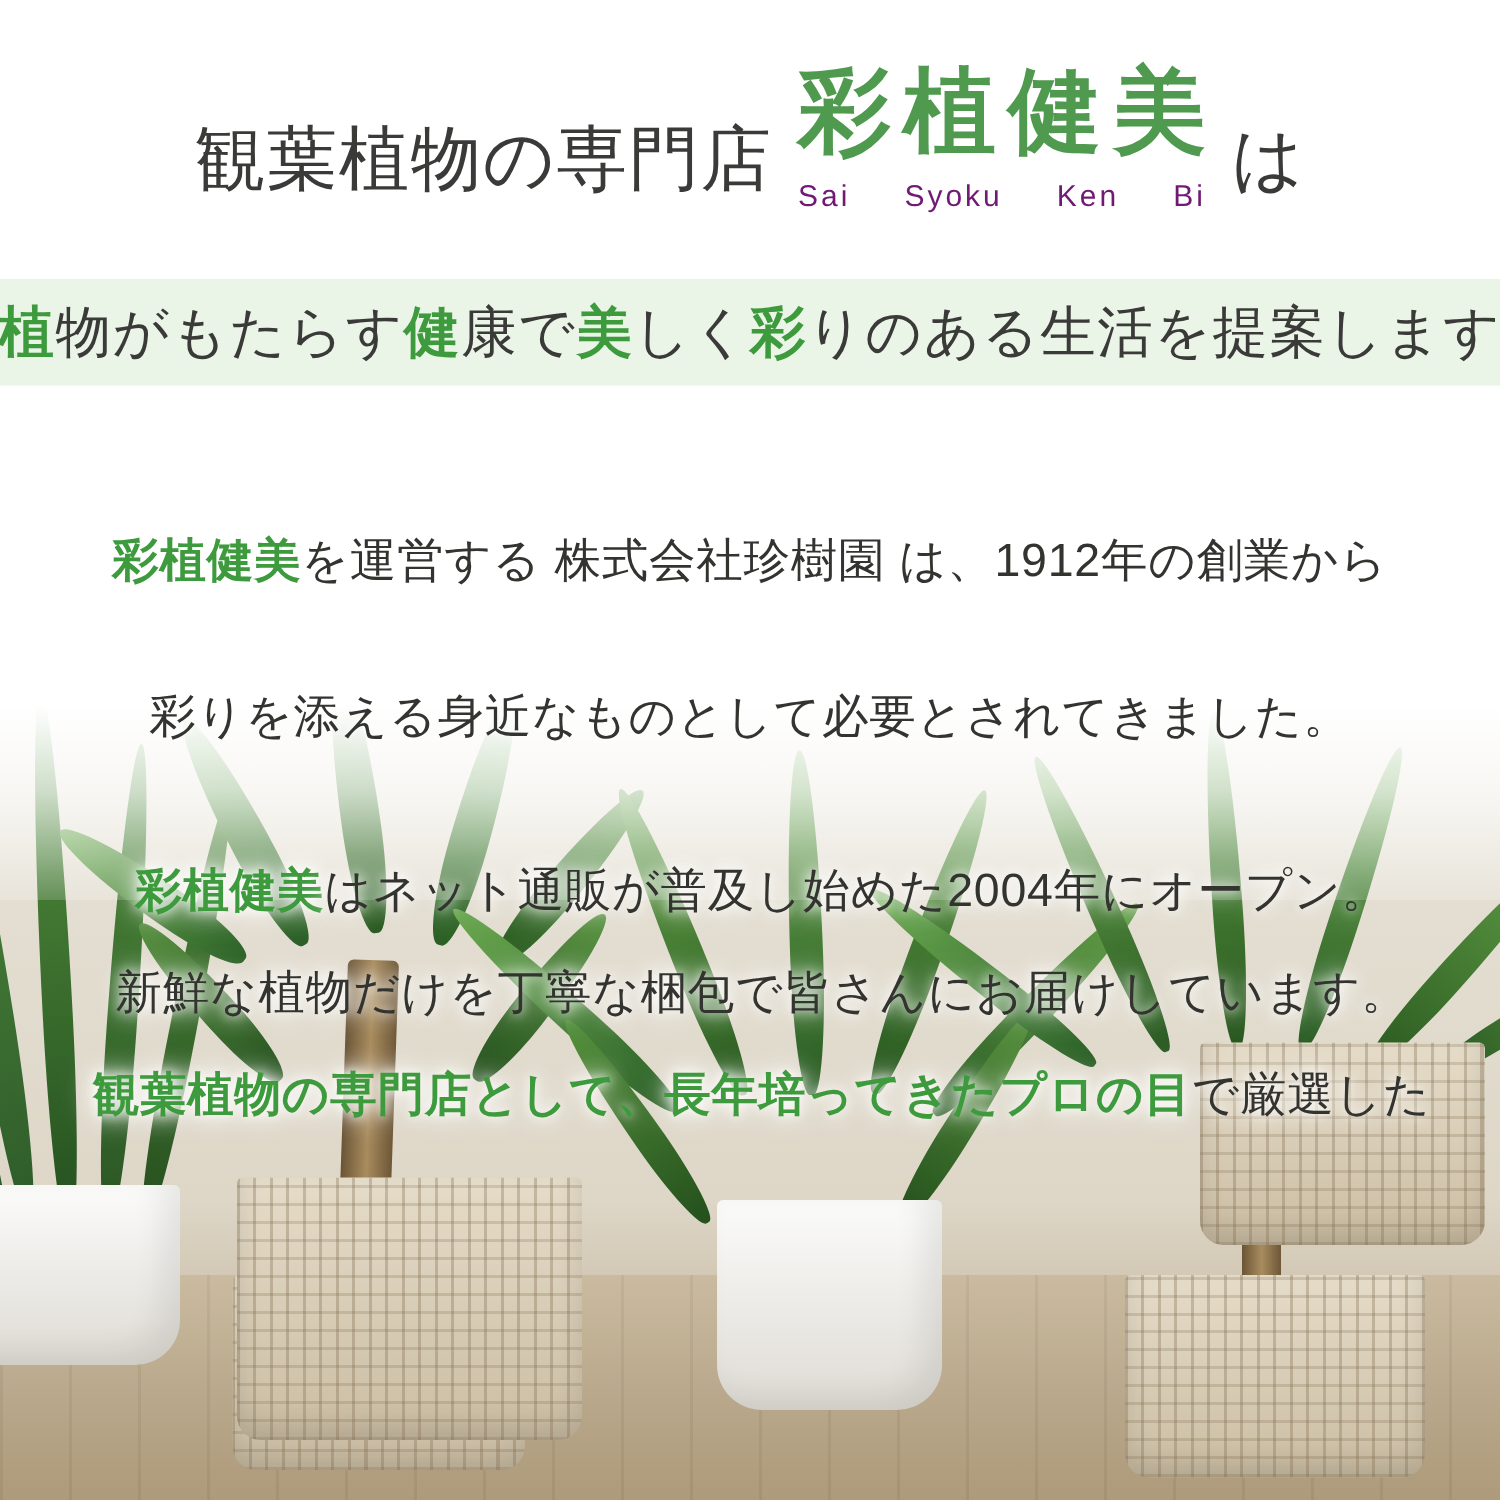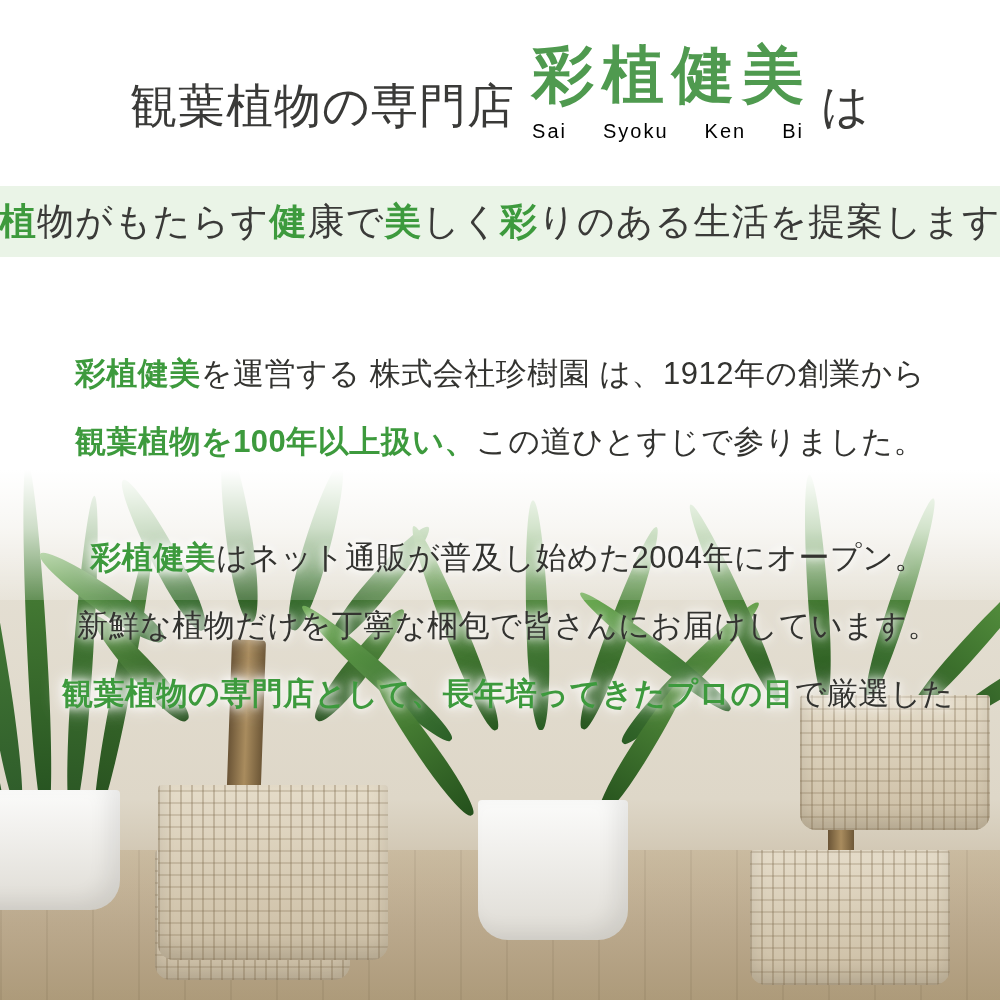--- a/index.html
+++ b/index.html
@@ -126,21 +126,21 @@
     left: -2px; top: -4px;
     width: calc(100% + 4px); height: calc(100% + 12px);
     background: #dff0dc;
     border-radius: 3px;
     z-index: -1;
   }
   .brand-romaji {
     margin-top: 8px;
     display: flex; gap: 36px;
     font-size: 20px;
-    color: #000000;
+    color: #701a75;
     letter-spacing: 2px;
   }
 
   
   .banner {
     position: absolute;
     left: 0; top: 186px; width: 1000px; height: 71px;
     background: #eaf4e7;
     display: flex; align-items: center; justify-content: center;
   }
@@ -258,23 +258,23 @@
     </div>
   </div>
 
   <div class="banner">
     <div class="banner-text"><span class="g">植</span><span>物がもたらす</span><span class="g">健</span><span>康で</span><span class="g">美</span><span>しく</span><span class="g">彩</span><span>りのある生活を提案します</span></div>
   </div>
 
   <div class="body-wrap">
     <div class="para p1">
         <div class="line"><span class="g">彩植健美</span><span>を運営する 株式会社珍樹園 は、1912年の創業から</span></div>
-        <div class="line"><span class="g">観葉植物を100年以上扱い、</span><span>この道ひとすじで参りました。</span></div>
       </div>
     <div class="para p2">
+        <div class="line"><span>彩りを添える身近なものとして必要とされてきました。</span></div>
       </div>
     <div class="para p3">
         <div class="line"><span class="g">彩植健美</span><span>はネット通販が普及し始めた2004年にオープン。</span></div>
         <div class="line"><span>新鮮な植物だけを丁寧な梱包で皆さんにお届けしています。</span></div>
         <div class="line"><span class="g">観葉植物の専門店として、長年培ってきたプロの目</span><span>で厳選した</span></div>
       </div>
   </div>
 
 </div>
 

